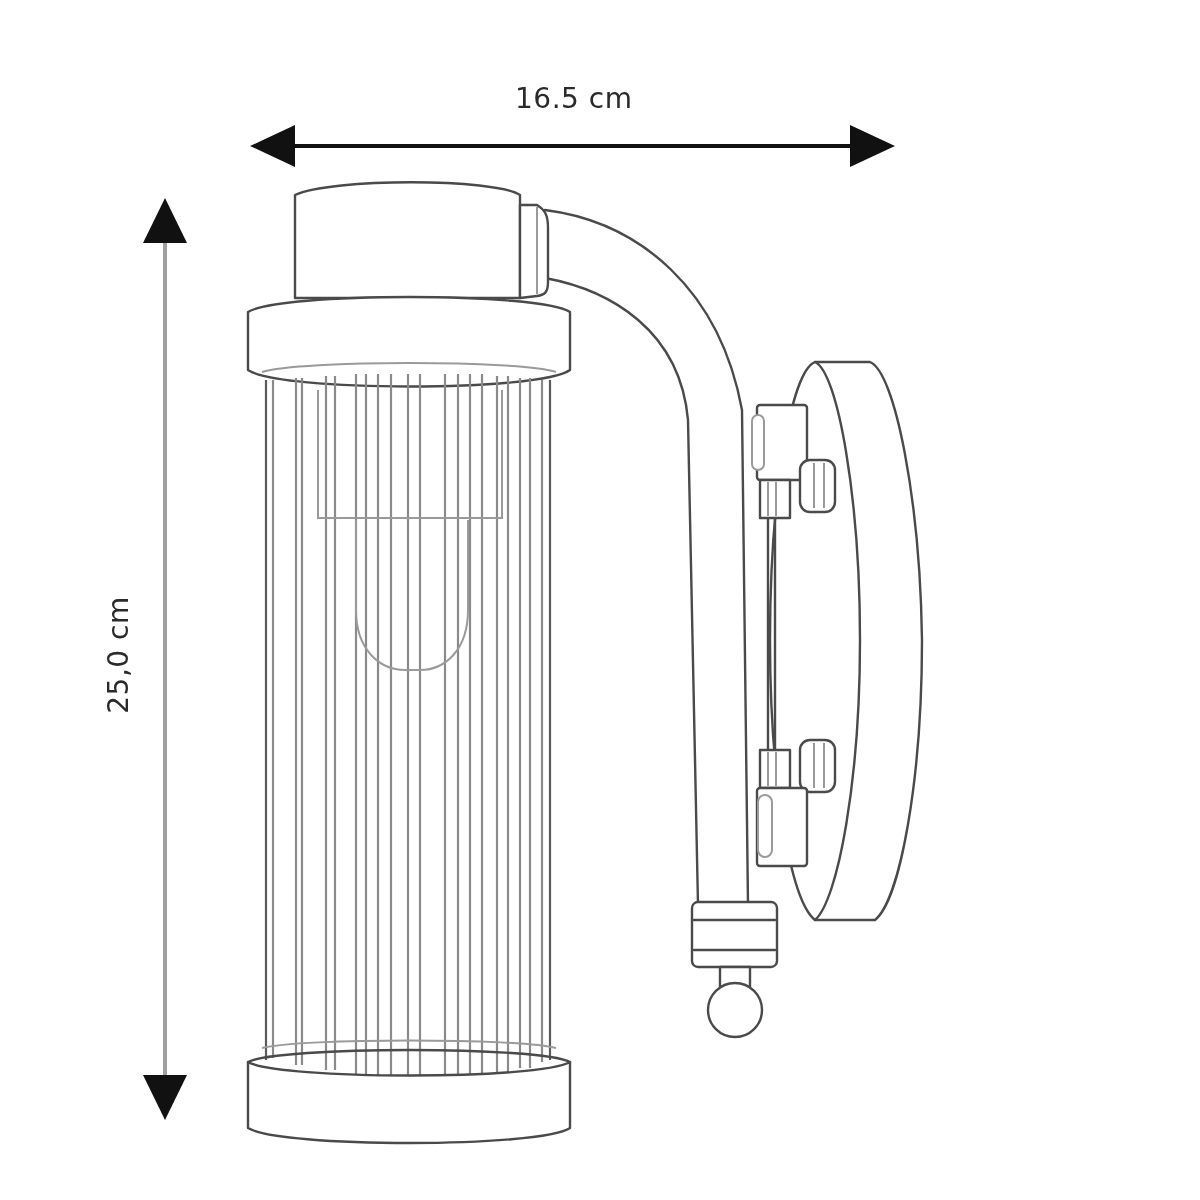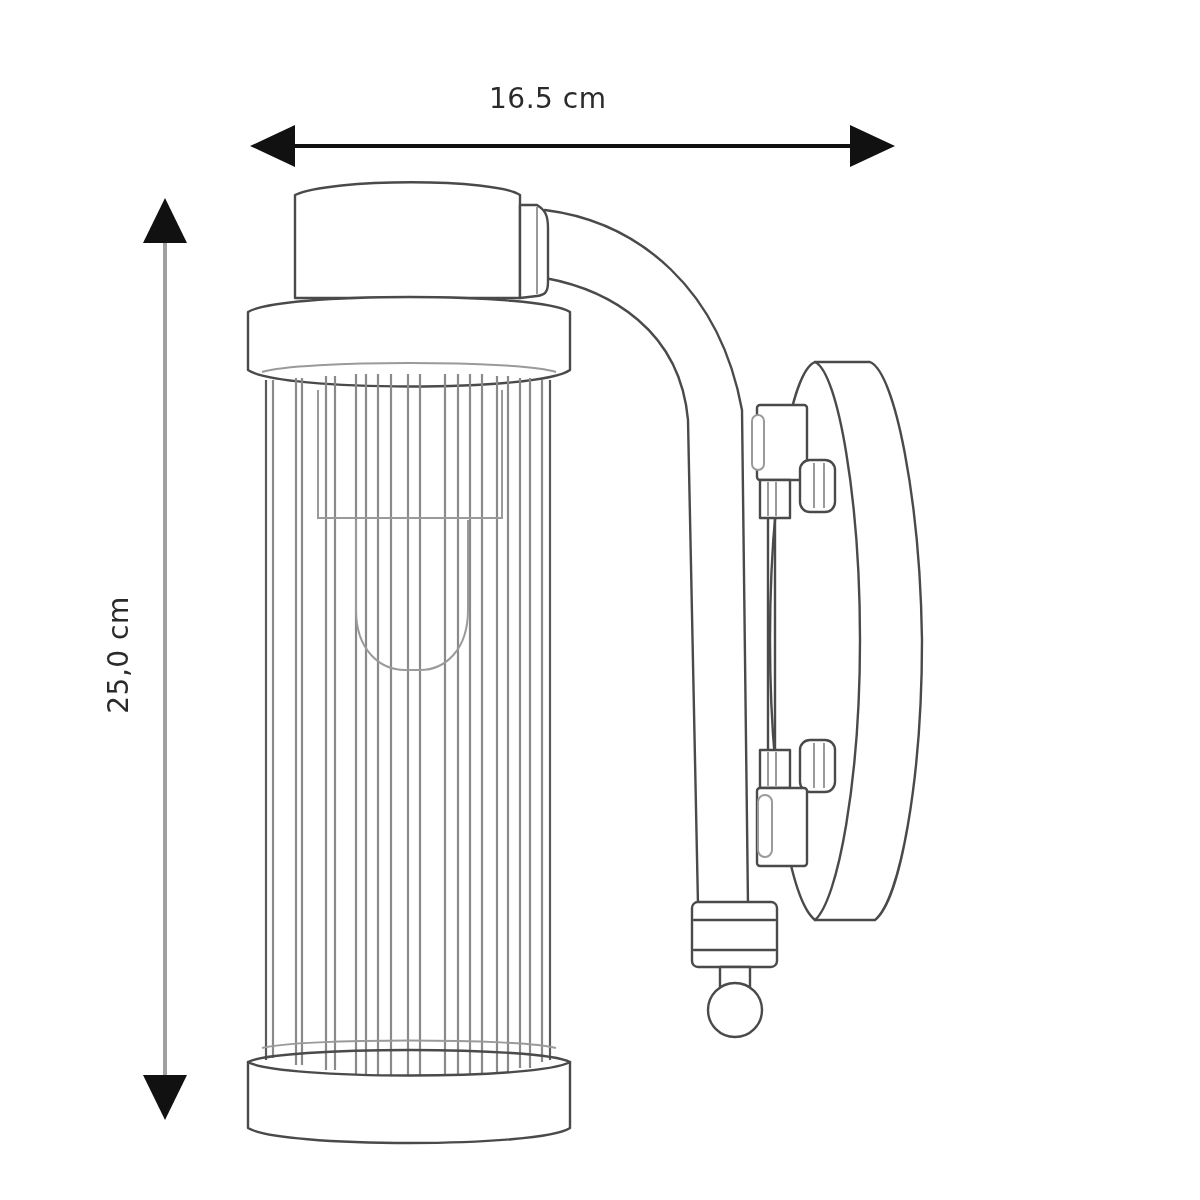--- a/index.html
+++ b/index.html
@@ -1,19 +1,19 @@
 <!DOCTYPE html>
 <html><head>
   <meta charset="utf-8">
   <style>
     html, body { margin: 0; padding: 0; background: #ffffff; }
     body { width: 1200px; height: 1200px; position: relative; overflow: hidden; font-family: "DejaVu Sans", sans-serif; }
     #canvas { position: absolute; left: 0; top: 0; width: 1200px; height: 1200px; }
     .dim-label { position: absolute; color: #2a2a2a; font-family: "DejaVu Sans", sans-serif; font-size: 28px; letter-spacing: 0.5px; white-space: nowrap; }
-    #width-label { left: 489px; top: 82px; }
+    #width-label { left: 515px; top: 82px; }
     #height-label { left: 118px; top: 655px; transform: translate(-50%, -50%) rotate(-90deg); transform-origin: center center; }
     .stroke { fill: none; stroke: #4a4a4a; stroke-width: 2.4; stroke-linejoin: round; stroke-linecap: round; }
     .stroke-light { fill: none; stroke: #9a9a9a; stroke-width: 2; }
     .rod { fill: none; stroke: #8a8a8a; stroke-width: 2.2; }
     .rod-dark { fill: none; stroke: #5a5a5a; stroke-width: 2.2; }
     .fillw { fill: #ffffff; }
   </style>
 </head>
 <body>
 

